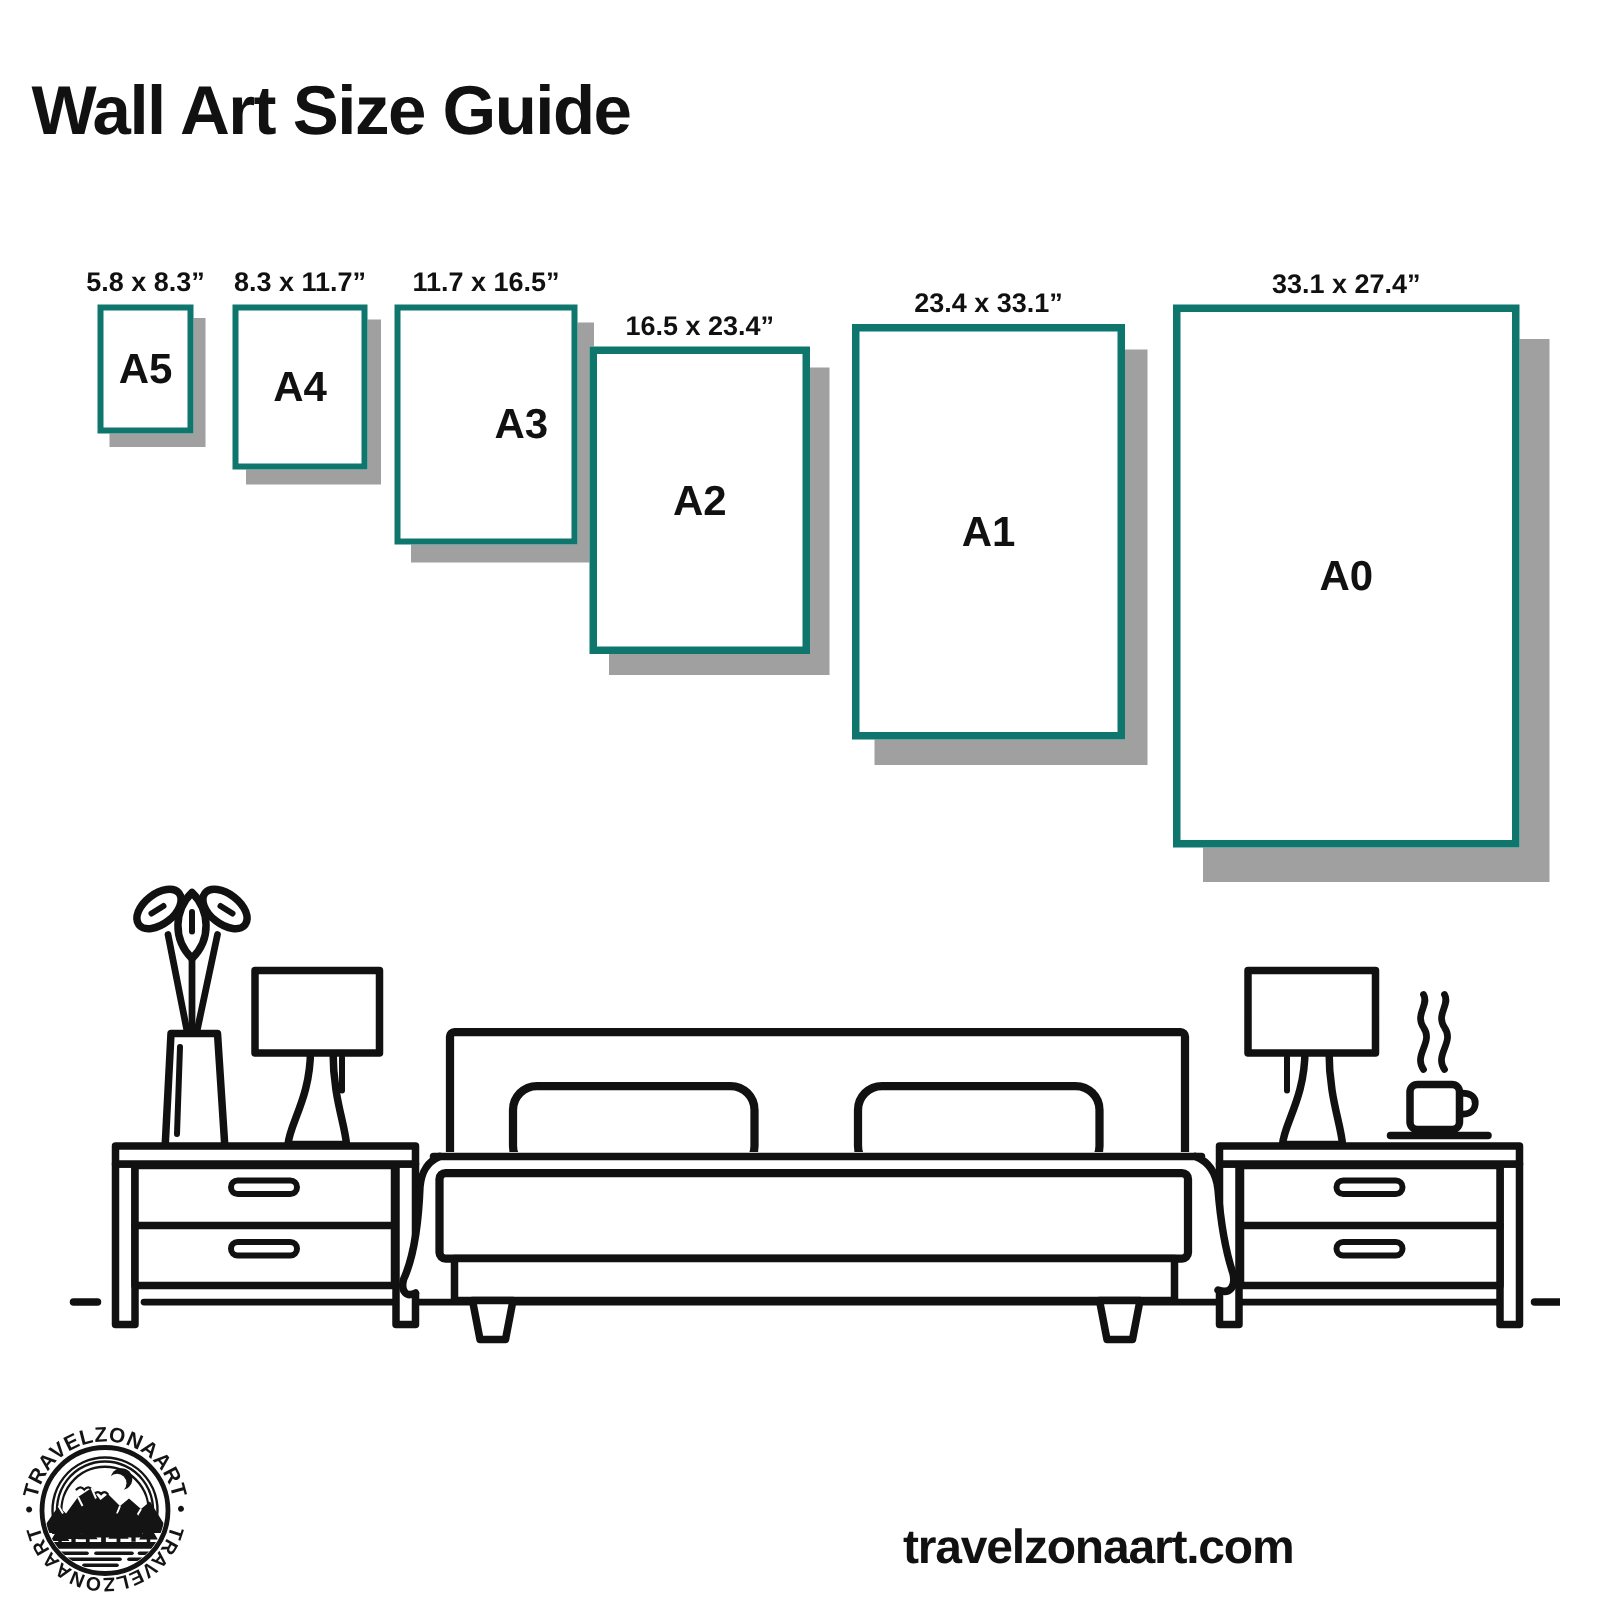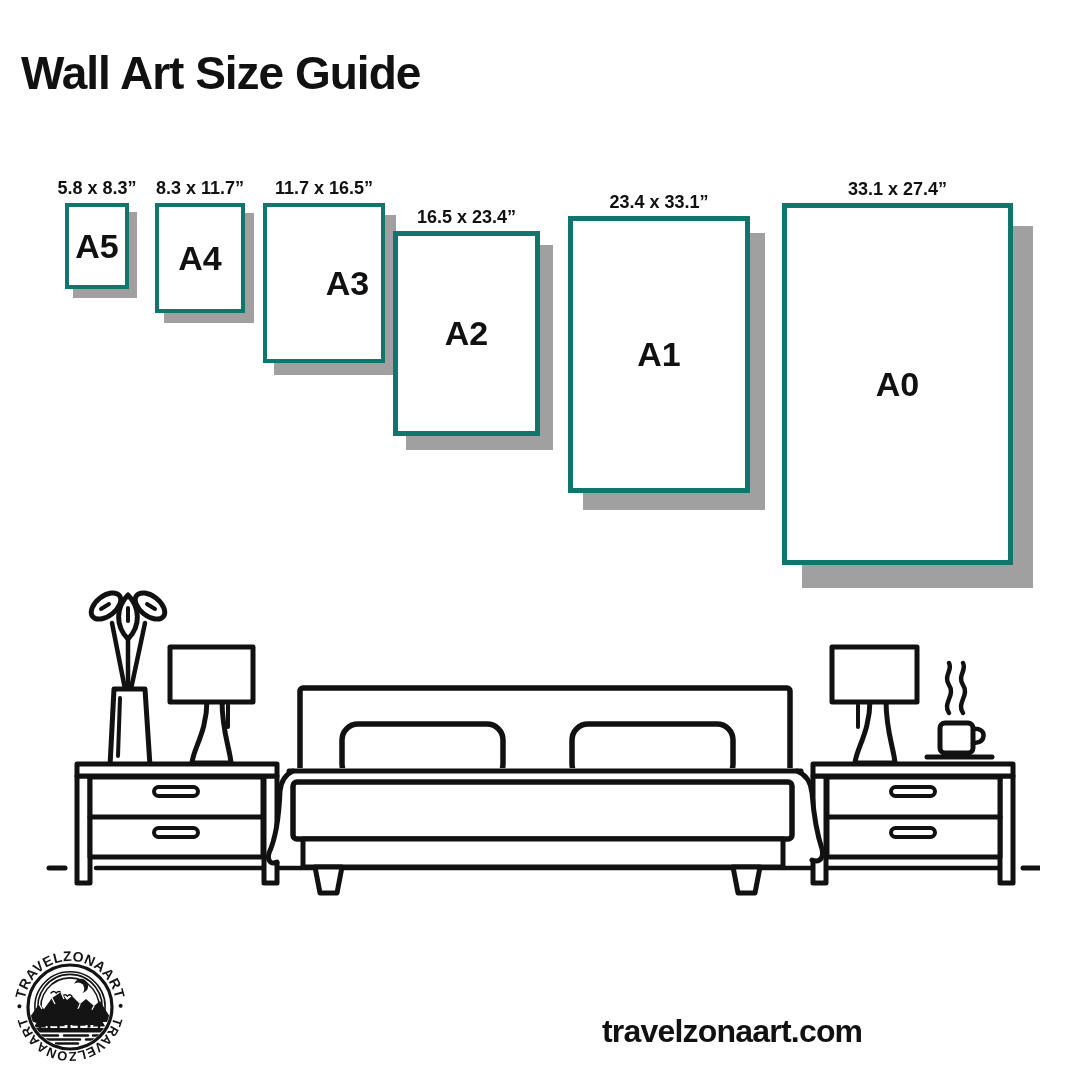--- a/index.html
+++ b/index.html
@@ -12,21 +12,21 @@
     font-size:46px;font-weight:bold;letter-spacing:-1px;white-space:nowrap;
   }
   .paper{
     position:absolute;background:#fff;border:4px solid #0f766e;box-sizing:border-box;
     display:flex;align-items:center;justify-content:center;
   }
   .paper .dims{
     position:absolute;bottom:calc(100% + 8px);left:50%;transform:translateX(-50%);
     white-space:nowrap;font-size:18px;font-weight:bold;
   }
-  .paper .size-label{font-size:34px;font-weight:bold;}
+  .paper .size-label{font-size:28px;font-weight:bold;}
   .furniture{position:absolute;left:40px;top:585px;width:1000px;height:315px;}
   .logo{position:absolute;left:8px;top:945px;width:124px;height:124px;}
   .website{
     position:absolute;left:602px;top:1013px;font-size:32px;font-weight:bold;
     letter-spacing:-0.8px;white-space:nowrap;
   }
 </style>
 </head>
 <body>
 

